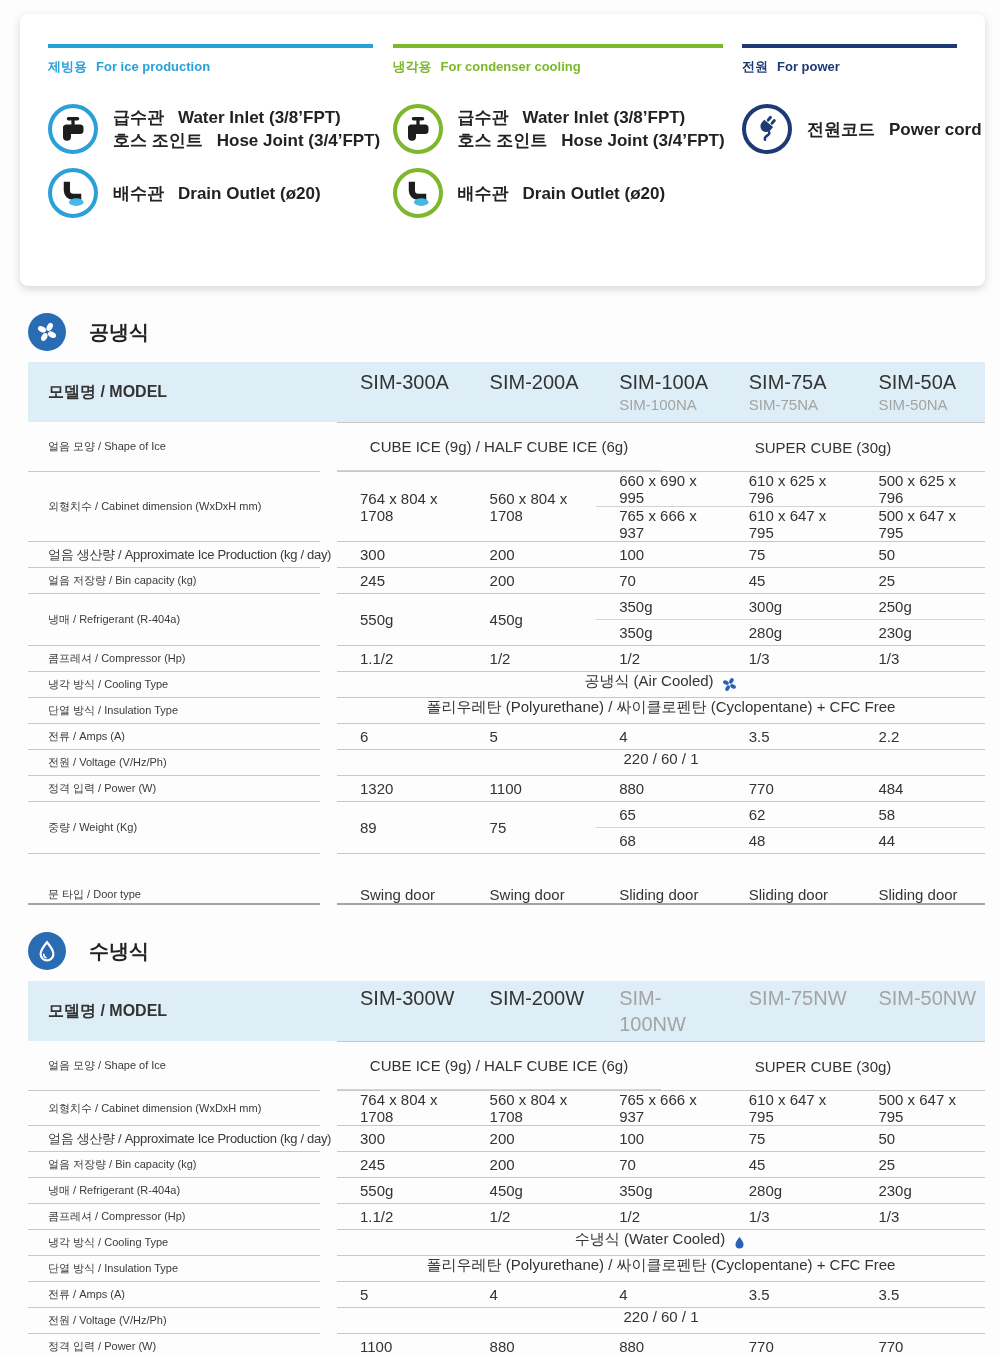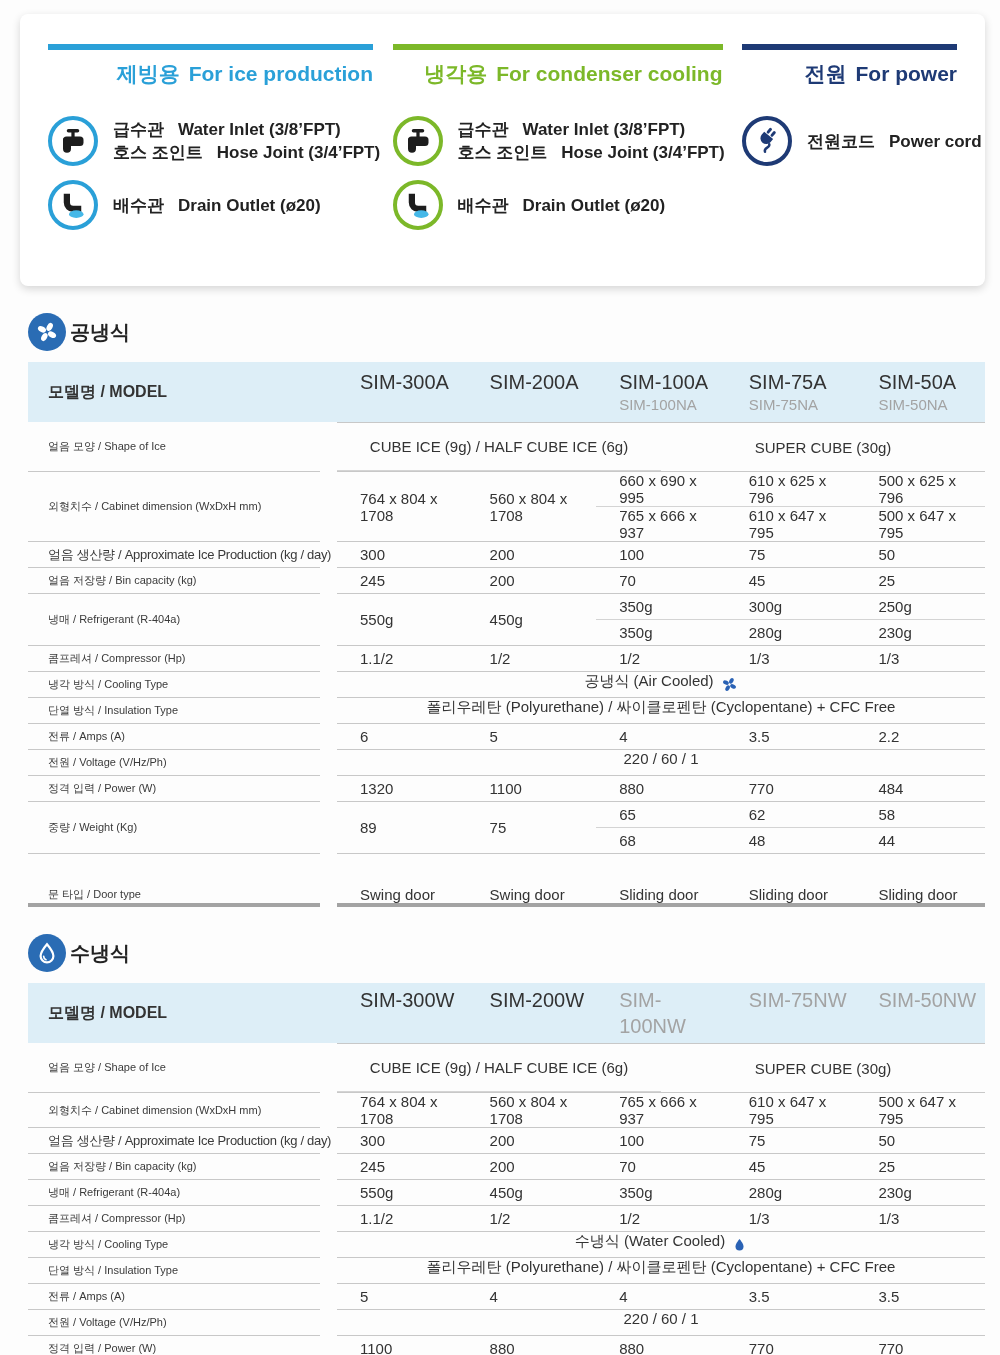--- a/index.html
+++ b/index.html
@@ -12,32 +12,32 @@
   .card{
     margin:14px 15px 0 20px;min-height:272px;box-sizing:border-box;
     background:#fff;border-radius:8px;box-shadow:0 3px 9px rgba(0,0,0,.16);
     padding:30px 28px 26px 28px;
   }
   .legend-row{display:flex;justify-content:space-between;}
   .leg-col{box-sizing:border-box;}
   .leg-col.c0{width:325px;}
   .leg-col.c1{width:330px;}
   .leg-col.c2{width:215px;}
-  .leg-title{border-top:6px solid #4d7c0f;padding-top:10px;font-size:21px;font-weight:bold;white-space:nowrap;text-align:right;}
+  .leg-title{border-top:4px solid #4d7c0f;padding-top:10px;font-size:13px;font-weight:bold;white-space:nowrap;}
   .leg-title .en{margin-left:9px;}
   .leg-items{margin-top:28px;display:flex;flex-direction:column;gap:14px;}
   .leg-item{display:flex;align-items:center;gap:15px;}
   .ring{
     width:50px;height:50px;border-radius:50%;border:4px solid #000;background:#fff;
     display:flex;align-items:center;justify-content:center;flex:0 0 auto;box-sizing:border-box;
   }
   .leg-text{font-size:17px;font-weight:bold;color:#222;line-height:23px;white-space:nowrap;}
   .leg-line .en{margin-left:14px;}
   
-  .section-head{display:flex;align-items:center;gap:4px;margin:27px 0 11px 28px;height:38px;}
+  .section-head{display:flex;align-items:center;gap:23px;margin:27px 0 11px 28px;height:38px;}
   .disc{
     width:38px;height:38px;border-radius:50%;background:#2a6cb4;
     display:flex;align-items:center;justify-content:center;flex:0 0 auto;
   }
   .section-title{font-size:20px;font-weight:bold;color:#222;}
   
   .spec-table{margin:0 15px 0 28px;}
   .thead{display:flex;background:#ddeef7;height:60px;align-items:center;}
   .thead-label{width:309px;padding-left:20px;box-sizing:border-box;font-size:16px;font-weight:bold;color:#333;flex:0 0 auto;}
   .hvals{flex:1;display:flex;}
@@ -49,21 +49,21 @@
   .trow.h2{min-height:52px;}
   .trow.hs2{min-height:50px;}
   .tlabel{
     width:292px;margin-right:17px;flex:0 0 auto;box-sizing:border-box;padding-left:20px;
     display:flex;align-items:center;font-size:11px;color:#3a3a3a;
     border-bottom:1px solid #c8c8c8;white-space:nowrap;overflow:visible;
   }
   .tlabel.small{font-size:13px;letter-spacing:-0.3px;}
   .tvals{flex:1;display:flex;border-bottom:1px solid #c8c8c8;}
   .tvals.first{border-top:1px solid #c8c8c8;}
-  .trow.last .tlabel,.trow.last .tvals{border-bottom:4px solid #a3a3a3;margin-top:32px;}
+  .trow.last .tlabel,.trow.last .tvals{border-bottom:2px solid #a3a3a3;margin-top:32px;}
   .tcell{flex:1;box-sizing:border-box;display:flex;flex-direction:column;justify-content:center;}
   .tcell .val{padding-left:23px;font-size:15px;color:#333;}
   .tcell .half{flex:1;display:flex;align-items:center;padding-left:23px;font-size:15px;color:#333;}
   .divb{border-bottom:1px solid #d4d4d4;}
   .tvals.colspan{flex-direction:row;}
   .subspan{flex:1;display:flex;align-items:center;justify-content:center;font-size:15px;color:#333;}
   .spanval{flex:1;display:flex;justify-content:center;font-size:15px;color:#333;gap:7px;}
   .inline-ic{display:flex;align-items:center;}
 </style>
 </head>

